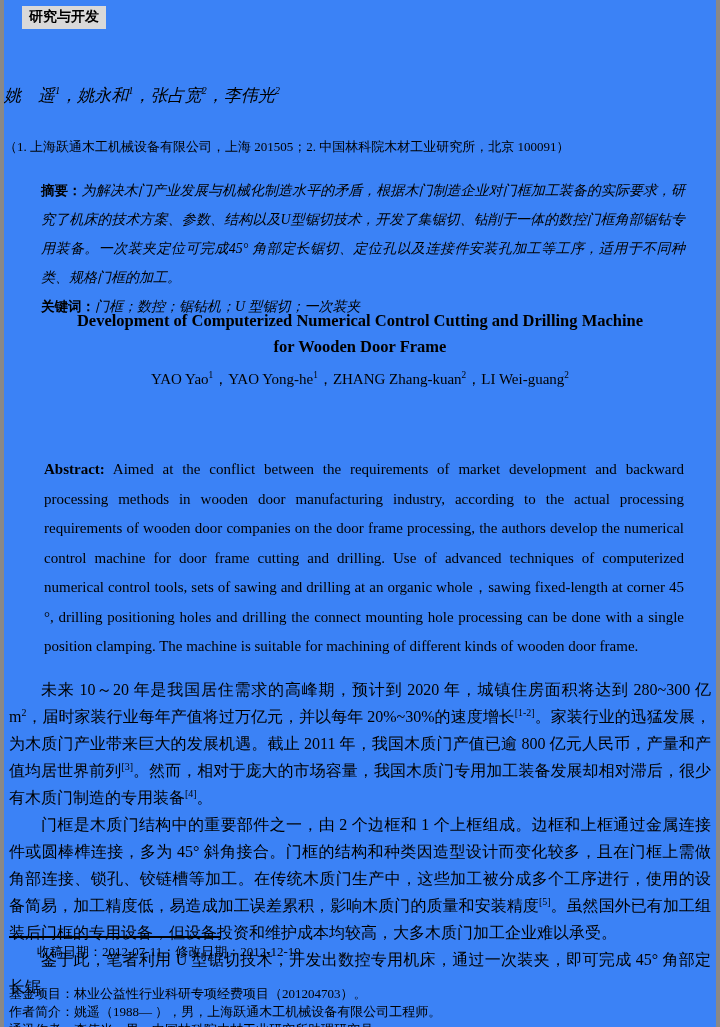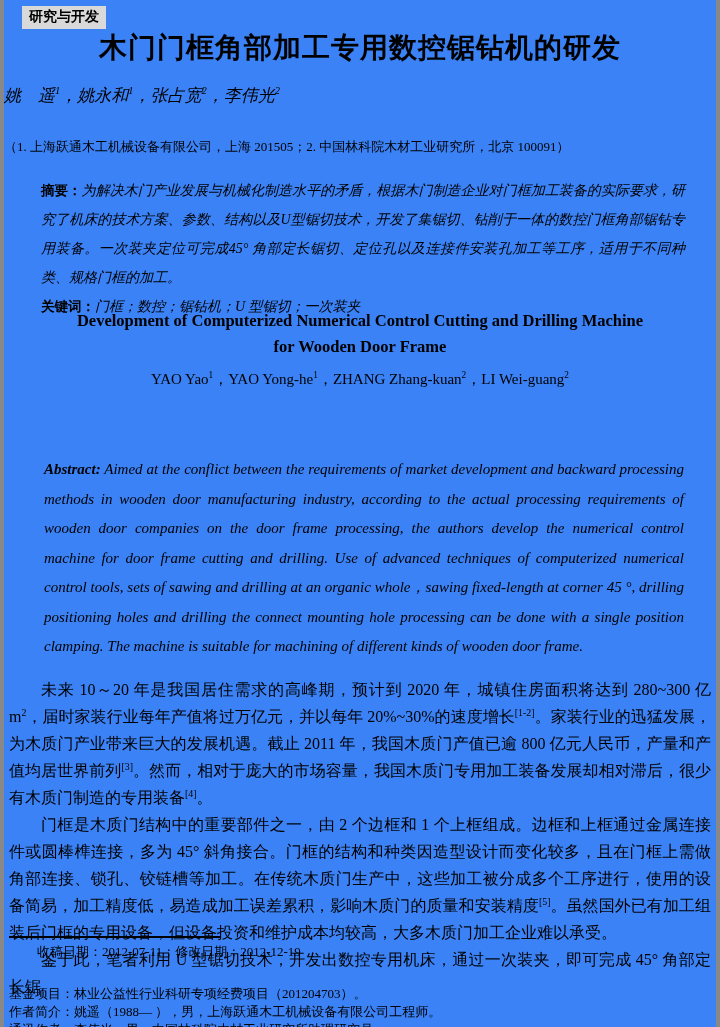--- a/index.html
+++ b/index.html
@@ -54,21 +54,21 @@
   }
   .authors-en {
     position:absolute; top:370px; left:0; right:0; text-align:center;
     font-size:15px;
   }
   .affil-en {
     position:absolute; top:398px; left:0; right:0; text-align:center;
     font-size:14px; line-height:24px;
   }
   .abs-en-block { position:absolute; top:455px; left:40px; right:32px; }
-  .abs-en, .kw-en { font-size:15px; line-height:29.5px; text-align:justify;font-style:italic; }
+  .abs-en, .kw-en { font-size:15px; line-height:29.5px; text-align:justify; }
   .lab-en { font-weight:bold; }
 
   .body-text {
     position:absolute; top:676px; left:5px; right:5px;
     font-size:16px; line-height:27px; text-align:justify;
   }
   .body-text p { text-indent:2em; }
 
   .foot-rule {
     position:absolute; top:936px; left:5px; width:212px;
@@ -81,21 +81,20 @@
   .footer .line { margin-bottom:2px; }
   .footer .line.first { margin-bottom:26px;padding-left:28px; }
 </style>
 </head>
 <body>
 
 <div class="page">
 
   <div class="badge">研究与开发</div>
 
-  <div class="title-zh">木门门框角部加工专用数控锯钻机的研发</div>
 
   <div class="authors-zh"><span>姚　遥</span><sup>1</sup><span>，姚永和</span><sup>1</sup><span>，张占宽</span><sup>2</sup><span>，李伟光</span><sup>2</sup></div>
 
   <div class="affil-zh">（1. 上海跃通木工机械设备有限公司，上海 201505；2. 中国林科院木材工业研究所，北京 100091）</div>
 
   <div class="abs-block">
     <p class="abs-zh"><span class="lab-hei">摘要：</span><span>为解决木门产业发展与机械化制造水平的矛盾，根据木门制造企业对门框加工装备的实际要求，研究了机床的技术方案、参数、结构以及U型锯切技术，开发了集锯切、钻削于一体的数控门框角部锯钻专用装备。一次装夹定位可完成45° 角部定长锯切、定位孔以及连接件安装孔加工等工序，适用于不同种类、规格门框的加工。</span></p>
     <p class="kw-zh"><span class="lab-hei">关键词：</span><span>门框；数控；锯钻机；U 型锯切；一次装夹</span></p>
   </div>
 

